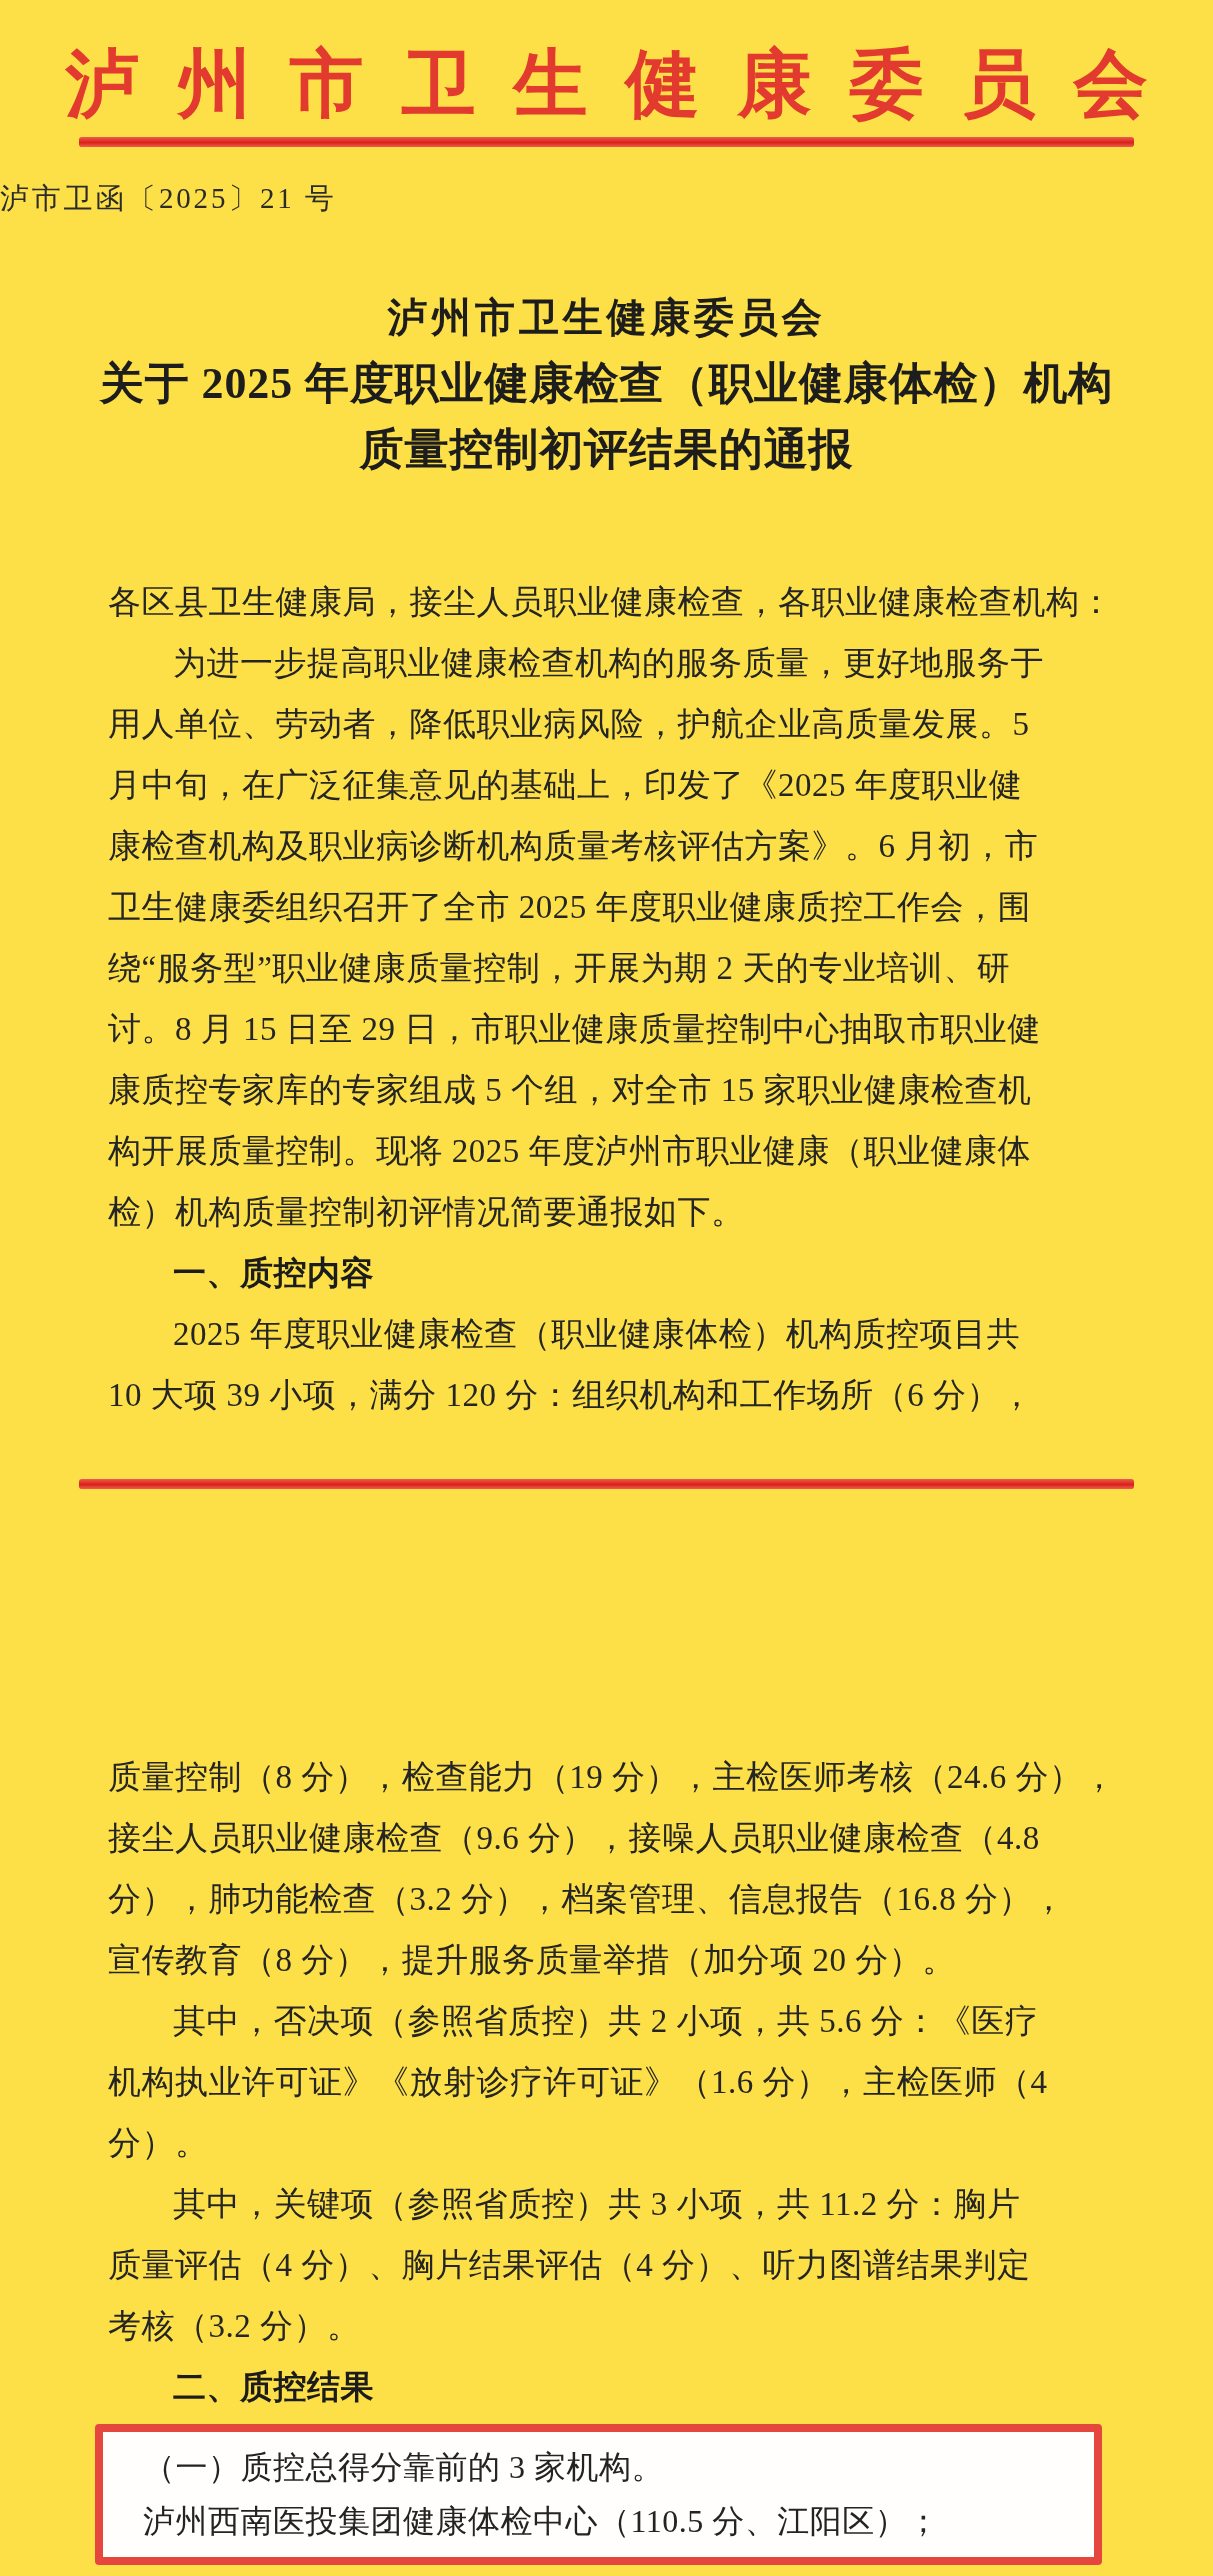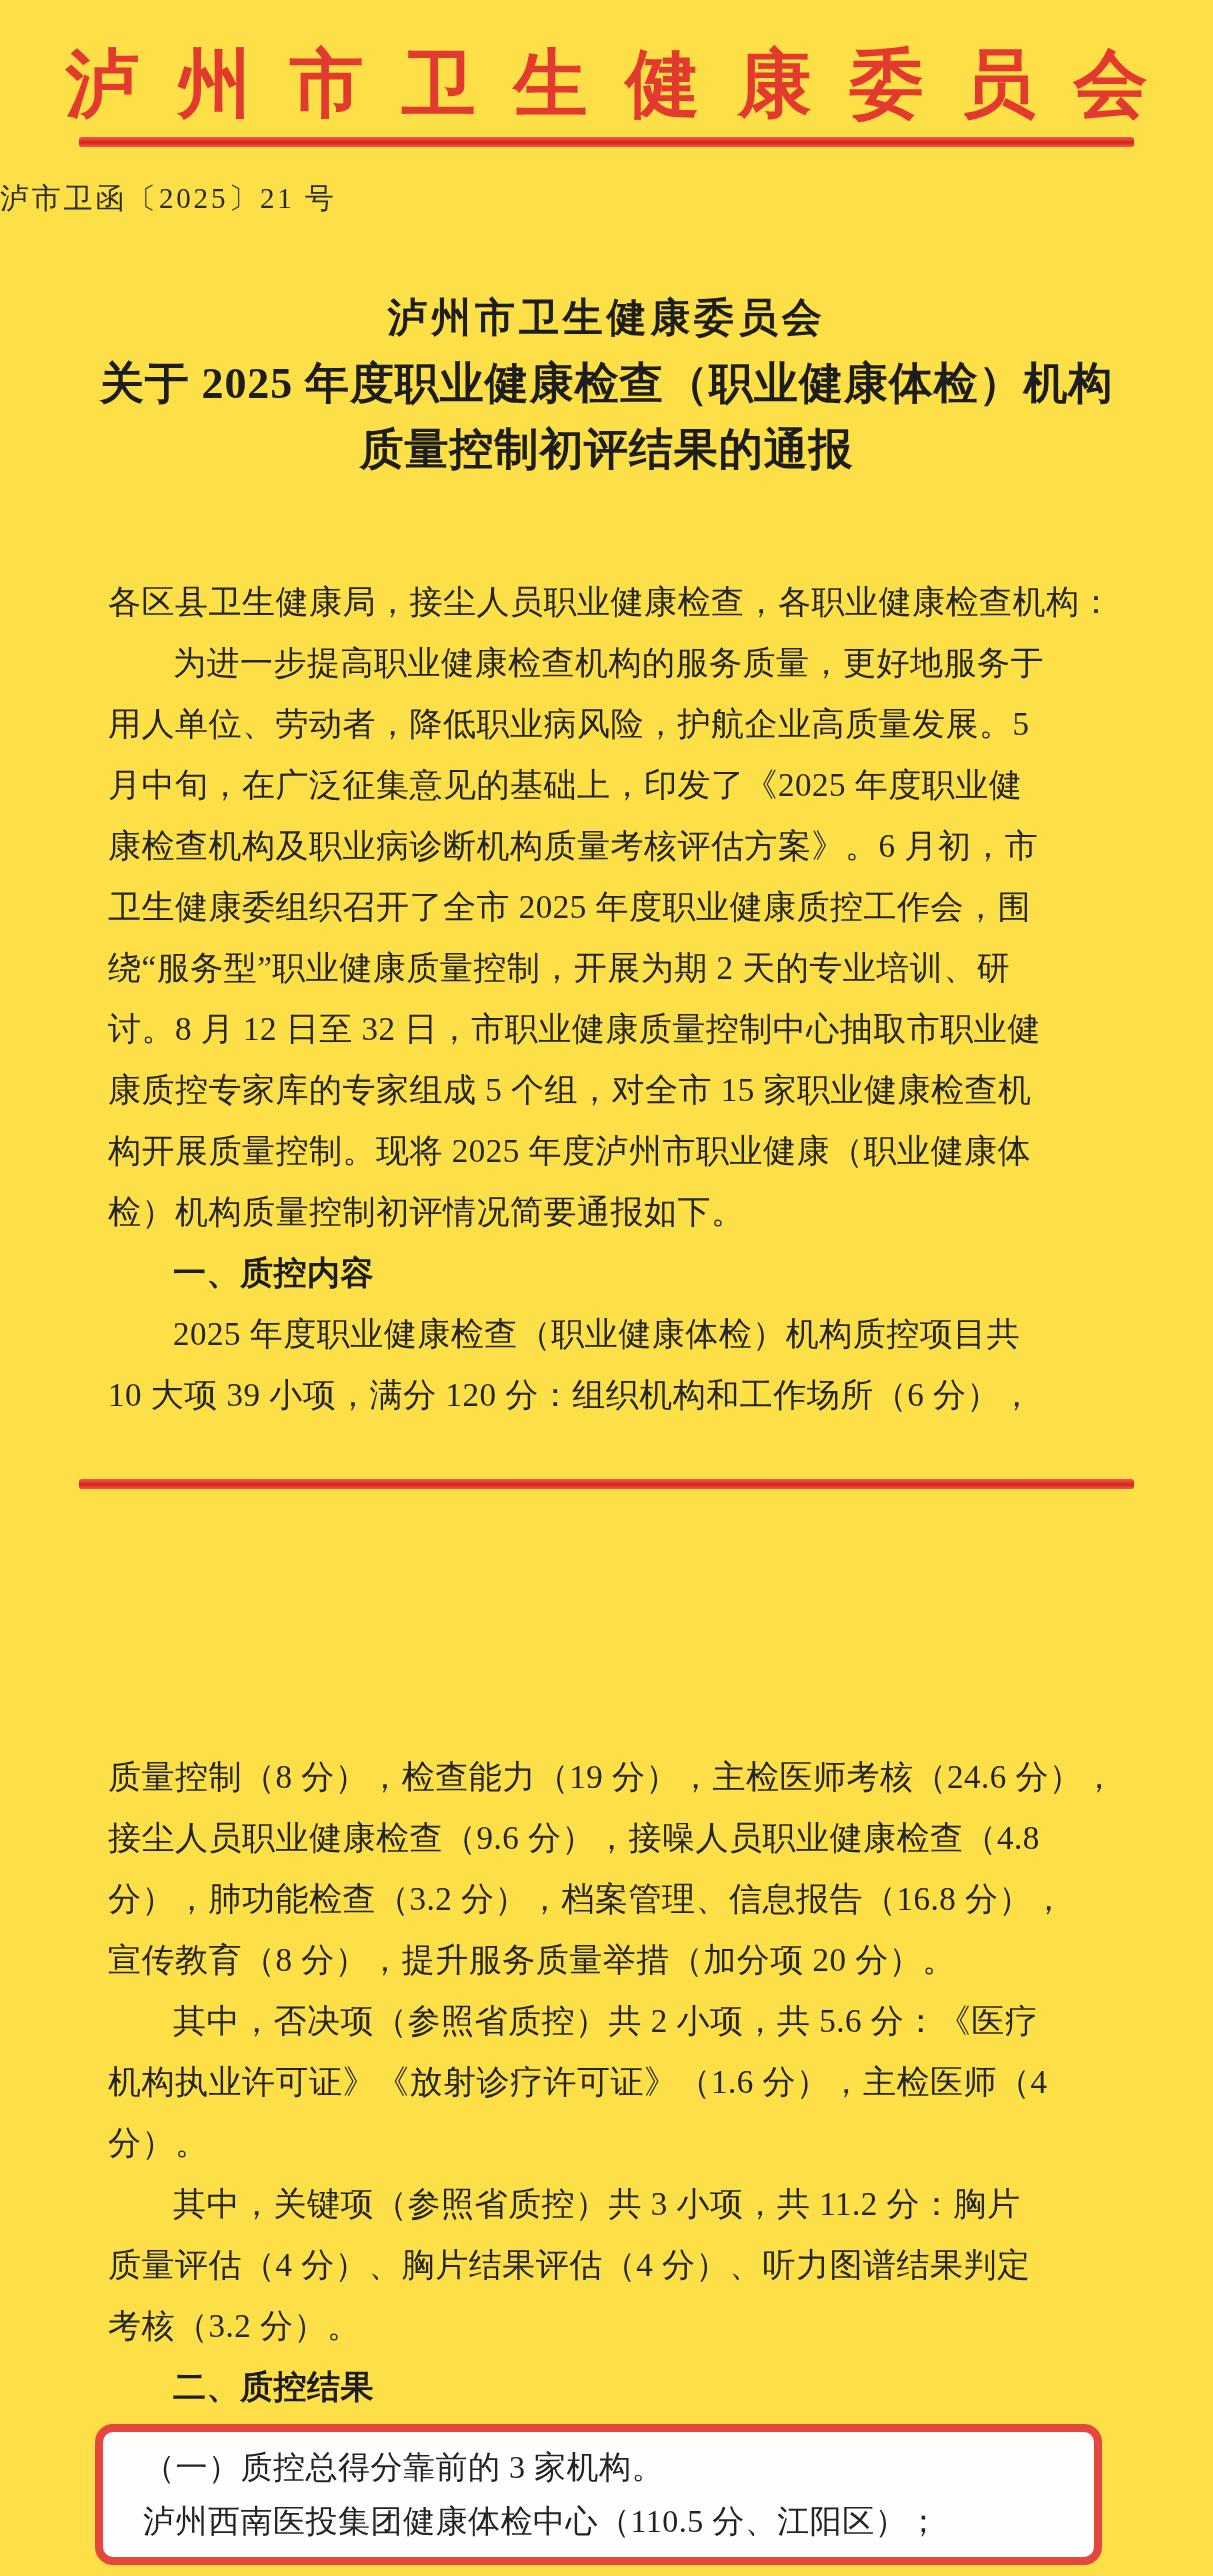--- a/index.html
+++ b/index.html
@@ -61,21 +61,21 @@
   }
   .ind{text-indent:65px;}
   .bold{font-weight:700;font-size:33px;color:#1c1c1c;}
   .sep-rule{margin-top:53px;}
   
   .highlight-box{
     margin:5.7px 0 0 95px;
     width:1007px;
     box-sizing:border-box;
     border:8.5px solid #e5463d;
-    border-radius:18px;
+    border-radius:4px;
     padding:7.6px 11.4px 9.5px 40px;
     background:#fffefd;
   }
   .highlight-box .ln{line-height:54px;height:54px;font-size:32px;}
 </style>
 </head>
 <body>
 
 <div class="page">
 
@@ -91,21 +91,21 @@
   </div>
 
   <div class="body-block">
     <div class="ln">各区县卫生健康局，接尘人员职业健康检查，各职业健康检查机构：</div>
     <div class="ln ind">为进一步提高职业健康检查机构的服务质量，更好地服务于</div>
     <div class="ln">用人单位、劳动者，降低职业病风险，护航企业高质量发展。5</div>
     <div class="ln">月中旬，在广泛征集意见的基础上，印发了《2025 年度职业健</div>
     <div class="ln">康检查机构及职业病诊断机构质量考核评估方案》。6 月初，市</div>
     <div class="ln">卫生健康委组织召开了全市 2025 年度职业健康质控工作会，围</div>
     <div class="ln">绕“服务型”职业健康质量控制，开展为期 2 天的专业培训、研</div>
-    <div class="ln">讨。8 月 12 日至 32 日，市职业健康质量控制中心抽取市职业健</div>
+    <div class="ln">讨。8 月 15 日至 29 日，市职业健康质量控制中心抽取市职业健</div>
     <div class="ln">康质控专家库的专家组成 5 个组，对全市 15 家职业健康检查机</div>
     <div class="ln">构开展质量控制。现将 2025 年度泸州市职业健康（职业健康体</div>
     <div class="ln">检）机构质量控制初评情况简要通报如下。</div>
     <div class="ln ind bold">一、质控内容</div>
     <div class="ln ind">2025 年度职业健康检查（职业健康体检）机构质控项目共</div>
     <div class="ln">10 大项 39 小项，满分 120 分：组织机构和工作场所（6 分），</div>
   </div>
 
   <div class="red-rule sep-rule"></div>
 

